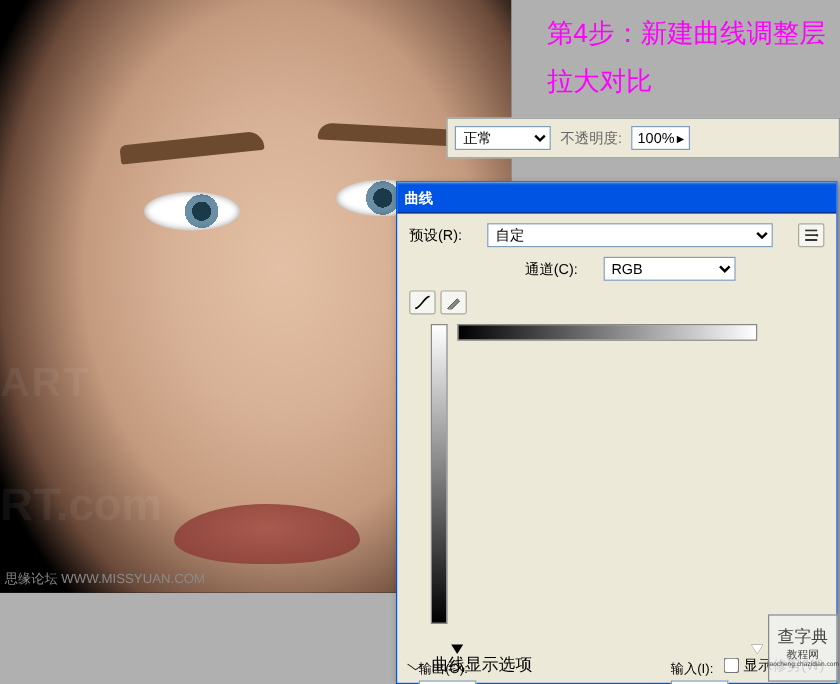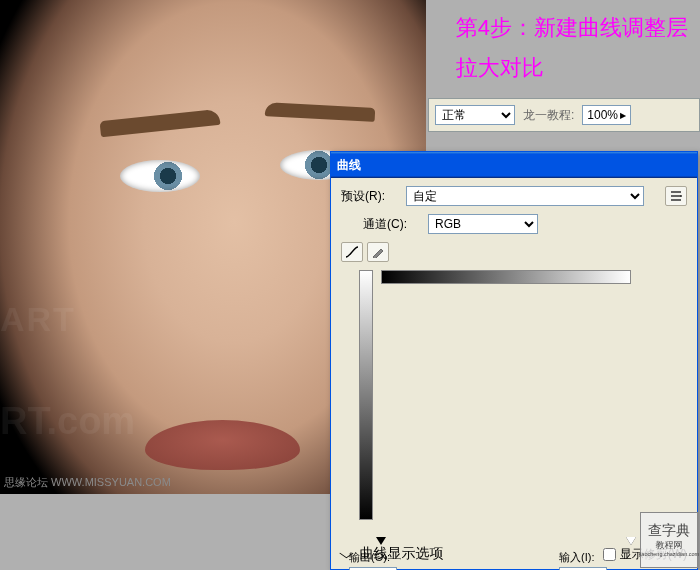--- a/index.html
+++ b/index.html
@@ -11,21 +11,21 @@
 .eye-r { position: absolute; top: 150px; left: 280px; width: 78px; height: 30px; border-radius: 50%; background: radial-gradient(circle at 50% 50%, #1a3a4a 0 8px, #6a8fa5 8px 14px, #fff 14px); box-shadow: 0 0 6px rgba(0,0,0,.4) inset; }
 .brow-l { position: absolute; top: 115px; left: 100px; width: 120px; height: 16px; background: #6b4a2f; border-radius: 8px 20px 4px 4px; transform: rotate(-6deg); }
 .brow-r { position: absolute; top: 105px; left: 265px; width: 110px; height: 14px; background: #6b4a2f; border-radius: 20px 8px 4px 4px; transform: rotate(3deg); }
 .lips { position: absolute; top: 420px; left: 145px; width: 155px; height: 50px; background: radial-gradient(ellipse at 50% 40%, #aa5a4f 0%, #8e463d 80%); border-radius: 50% 50% 45% 45% / 60% 60% 40% 40%; }
 .wm-bl { position: absolute; bottom: 4px; left: 4px; color: #8a8a8a; font-size: 11px; }
 .wm-art { position: absolute; top: 300px; left: 0; color: rgba(255,255,255,.06); font-family: Arial; font-size: 34px; font-weight: bold; letter-spacing: 2px; }
 .wm-art2 { position: absolute; top: 400px; left: 0; color: rgba(255,255,255,.06); font-family: Arial; font-size: 38px; font-weight: bold; }
 
 .annot { position: absolute; right: 12px; top: 8px; color: #ff00ff; font-size: 22px; font-weight: 500; line-height: 1.8; text-align: left; }
 
-.panel-layers { position: absolute; right: 0; top: 98px; width: 272px; background: #ece9d8; border: 1px solid #919b9c; padding: 6px; font-size: 12px; display: flex; align-items: center; gap: 8px; }
+.panel-layers { position: absolute; right: 0; top: 98px; width: 328px; background: #ece9d8; border: 1px solid #919b9c; padding: 6px; font-size: 12px; display: flex; align-items: center; gap: 8px; }
 .dropdown { background: #fff; border: 1px solid #7f9db9; font-size: 12px; padding: 1px 2px; height: 20px; }
 .panel-layers .dropdown { width: 80px; }
 .panel-layers label { color: #666; }
 .op-val { background: #fff; border: 1px solid #7f9db9; padding: 0 4px; height: 20px; display: inline-flex; align-items: center; }
 
 
 .dlg { position: absolute; left: 330px; top: 151px; width: 368px; height: 419px; background: #ece9d8; border: 1px solid #0054e3; box-shadow: 2px 2px 6px rgba(0,0,0,.3); font-size: 12px; }
 .titlebar { height: 26px; background: linear-gradient(#3c8cde, #0054e3 8%, #0054e3 92%, #0a246a); color: #fff; display: flex; align-items: center; padding: 0 6px; font-weight: bold; }
 .dlg-body { padding: 8px 10px; }
 .row { display: flex; align-items: center; gap: 21px; margin-bottom: 8px; }
@@ -79,21 +79,21 @@
 
 <div class="annot">
   <div>第4步：新建曲线调整层</div>
   <div>拉大对比</div>
 </div>
 
 <div class="panel-layers">
   <select class="dropdown">
     <option>正常</option>
   </select>
-  <label>龙一教程:</label>
+  <label>不透明度:</label>
   <span class="op-val">
       <span>100%</span>
       <span style="margin-left:2px;font-size:8px;">▶</span>
     </span>
 </div>
 
 <div class="dlg">
   <div class="titlebar">
     <span>曲线</span>
   </div>
@@ -103,21 +103,21 @@
       <select class="dropdown">
         <option>自定</option>
       </select>
       <span class="iconbtn">
         <svg width="12" height="10">
             <path d="M1 1h10M1 5h10M1 9h10" stroke="#333" stroke-width="1.5"></path>
             <circle cx="11" cy="5" r="1" fill="#333"></circle>
           </svg>
       </span>
     </div>
-    <div class="row" style="margin-left:22px;">
+    <div class="row" style="margin-left:22px;justify-content:center;">
       <span class="lbl">通道(C):</span>
       <select class="dropdown" style="flex:0 0 110px">
         <option>RGB</option>
       </select>
     </div>
     <div class="row" style="gap:4px;">
       <span class="iconbtn">
         <svg width="14" height="12">
             <path d="M1 11 C5 11 9 1 13 1" stroke="#000" fill="none" stroke-width="1.3"></path>
           </svg>

